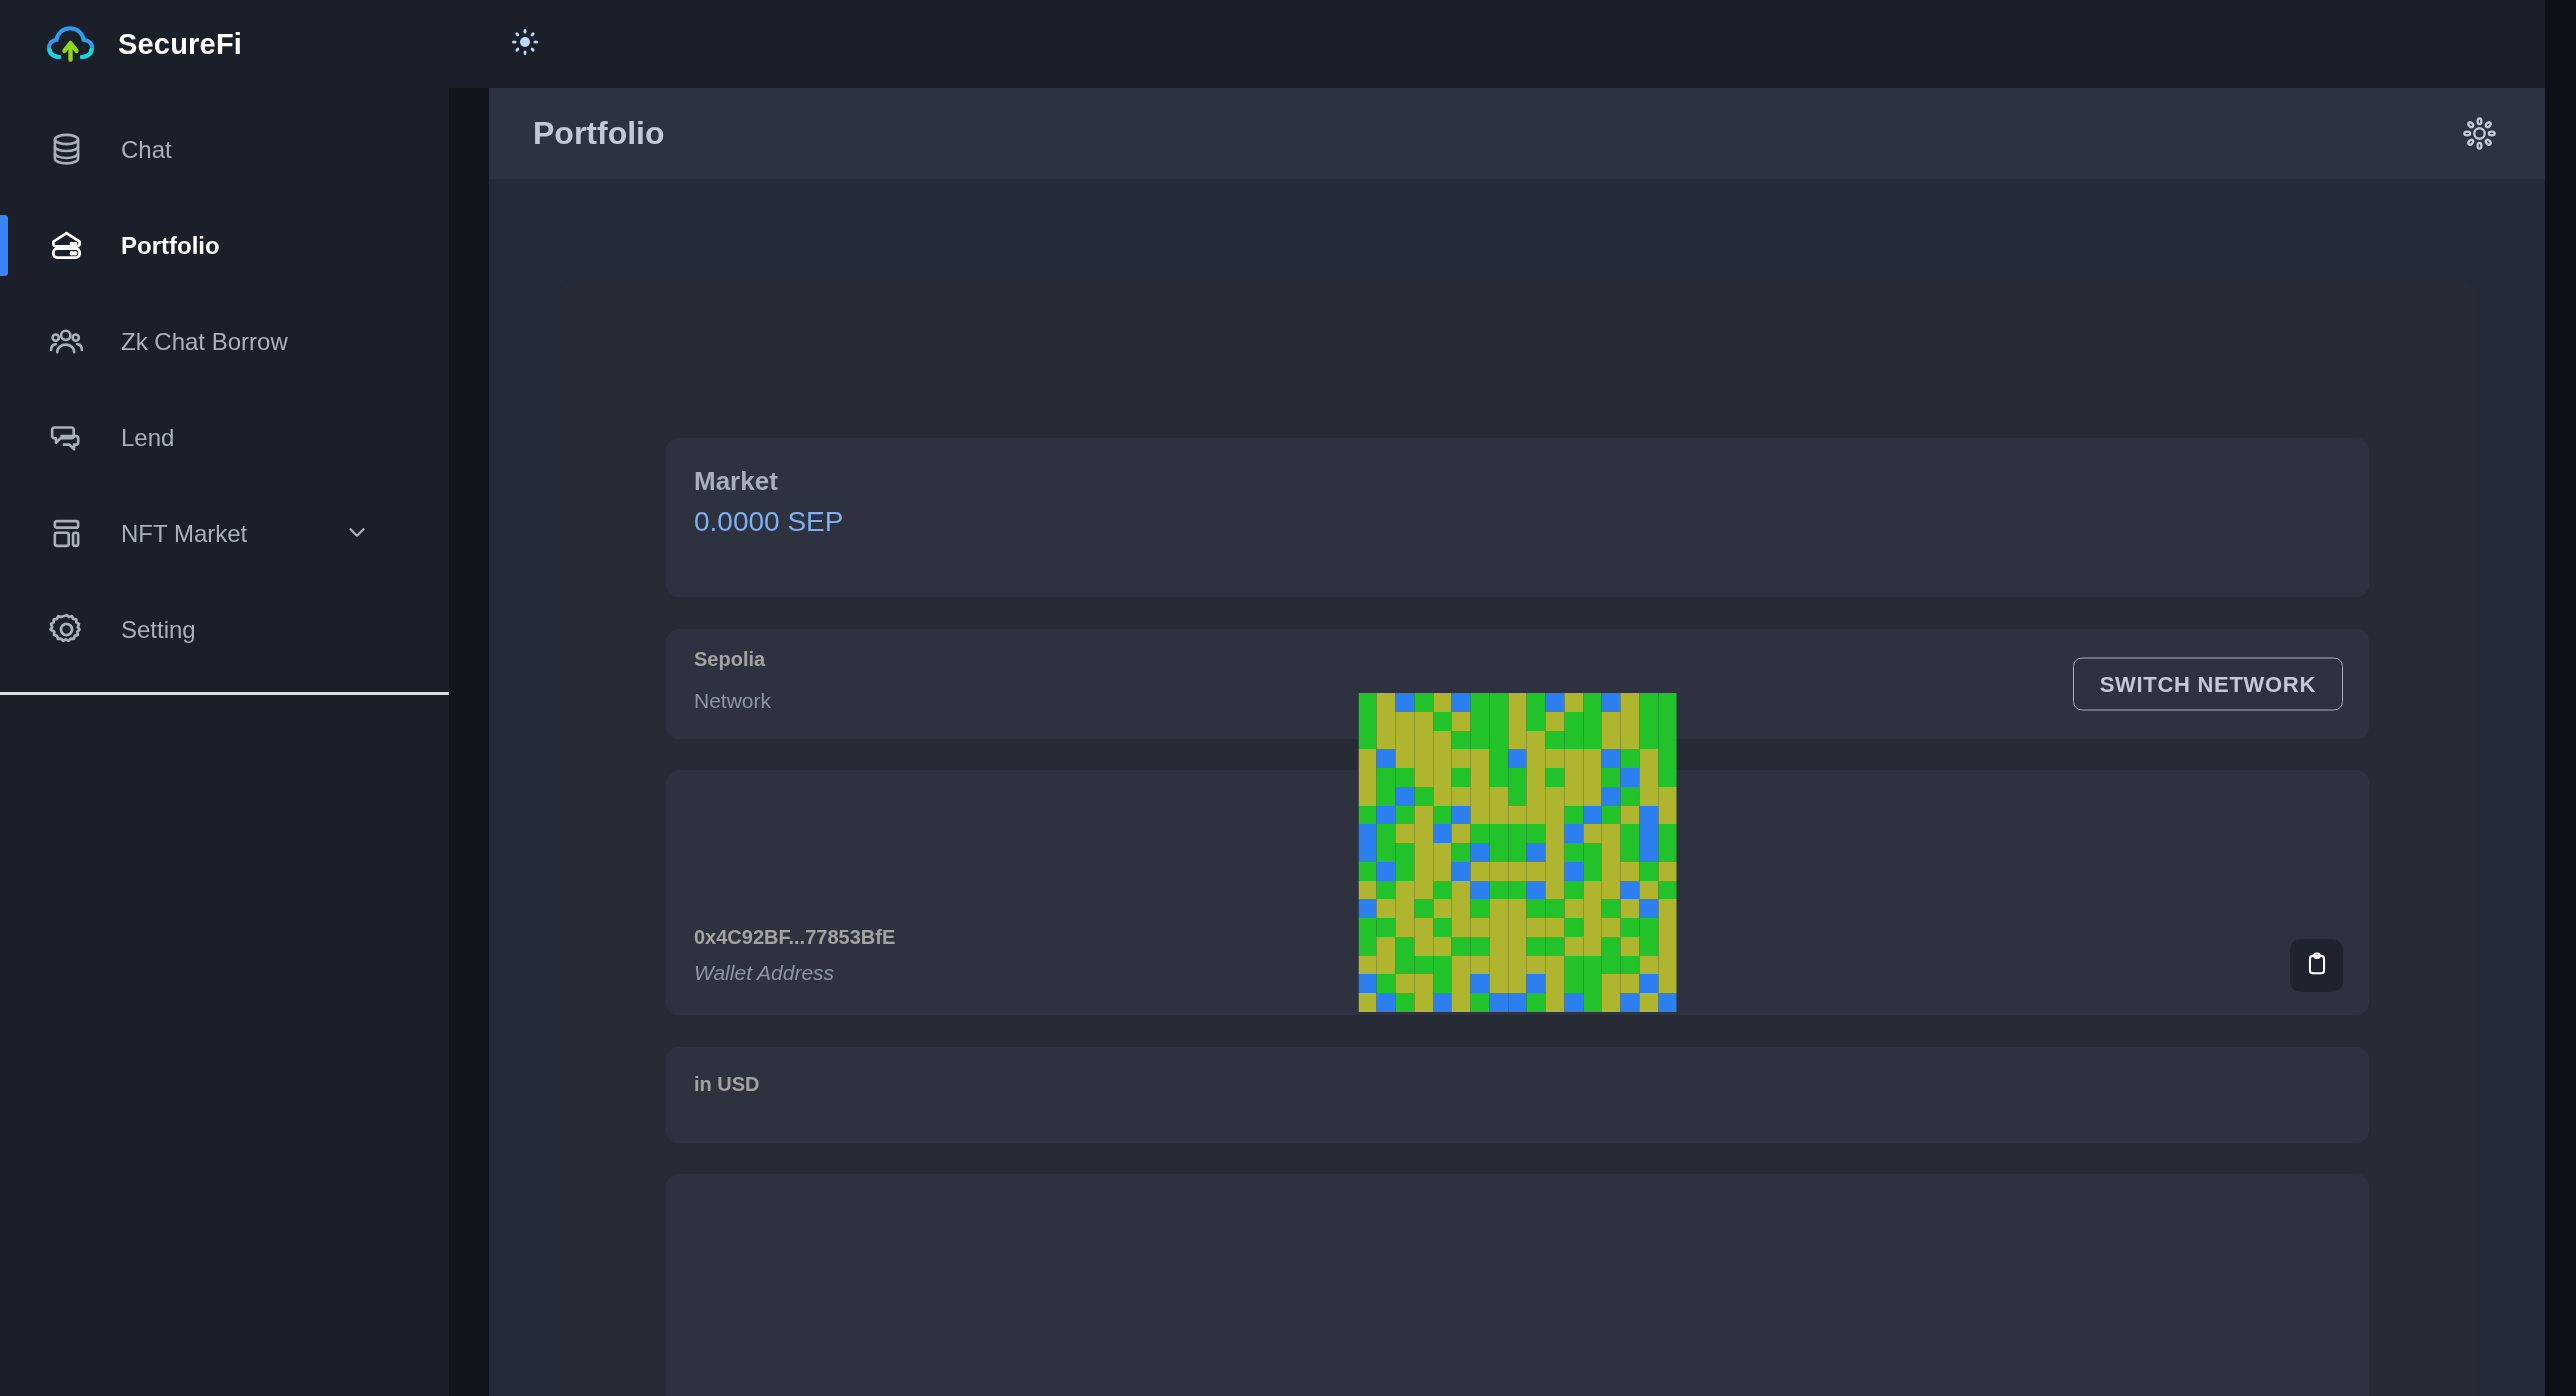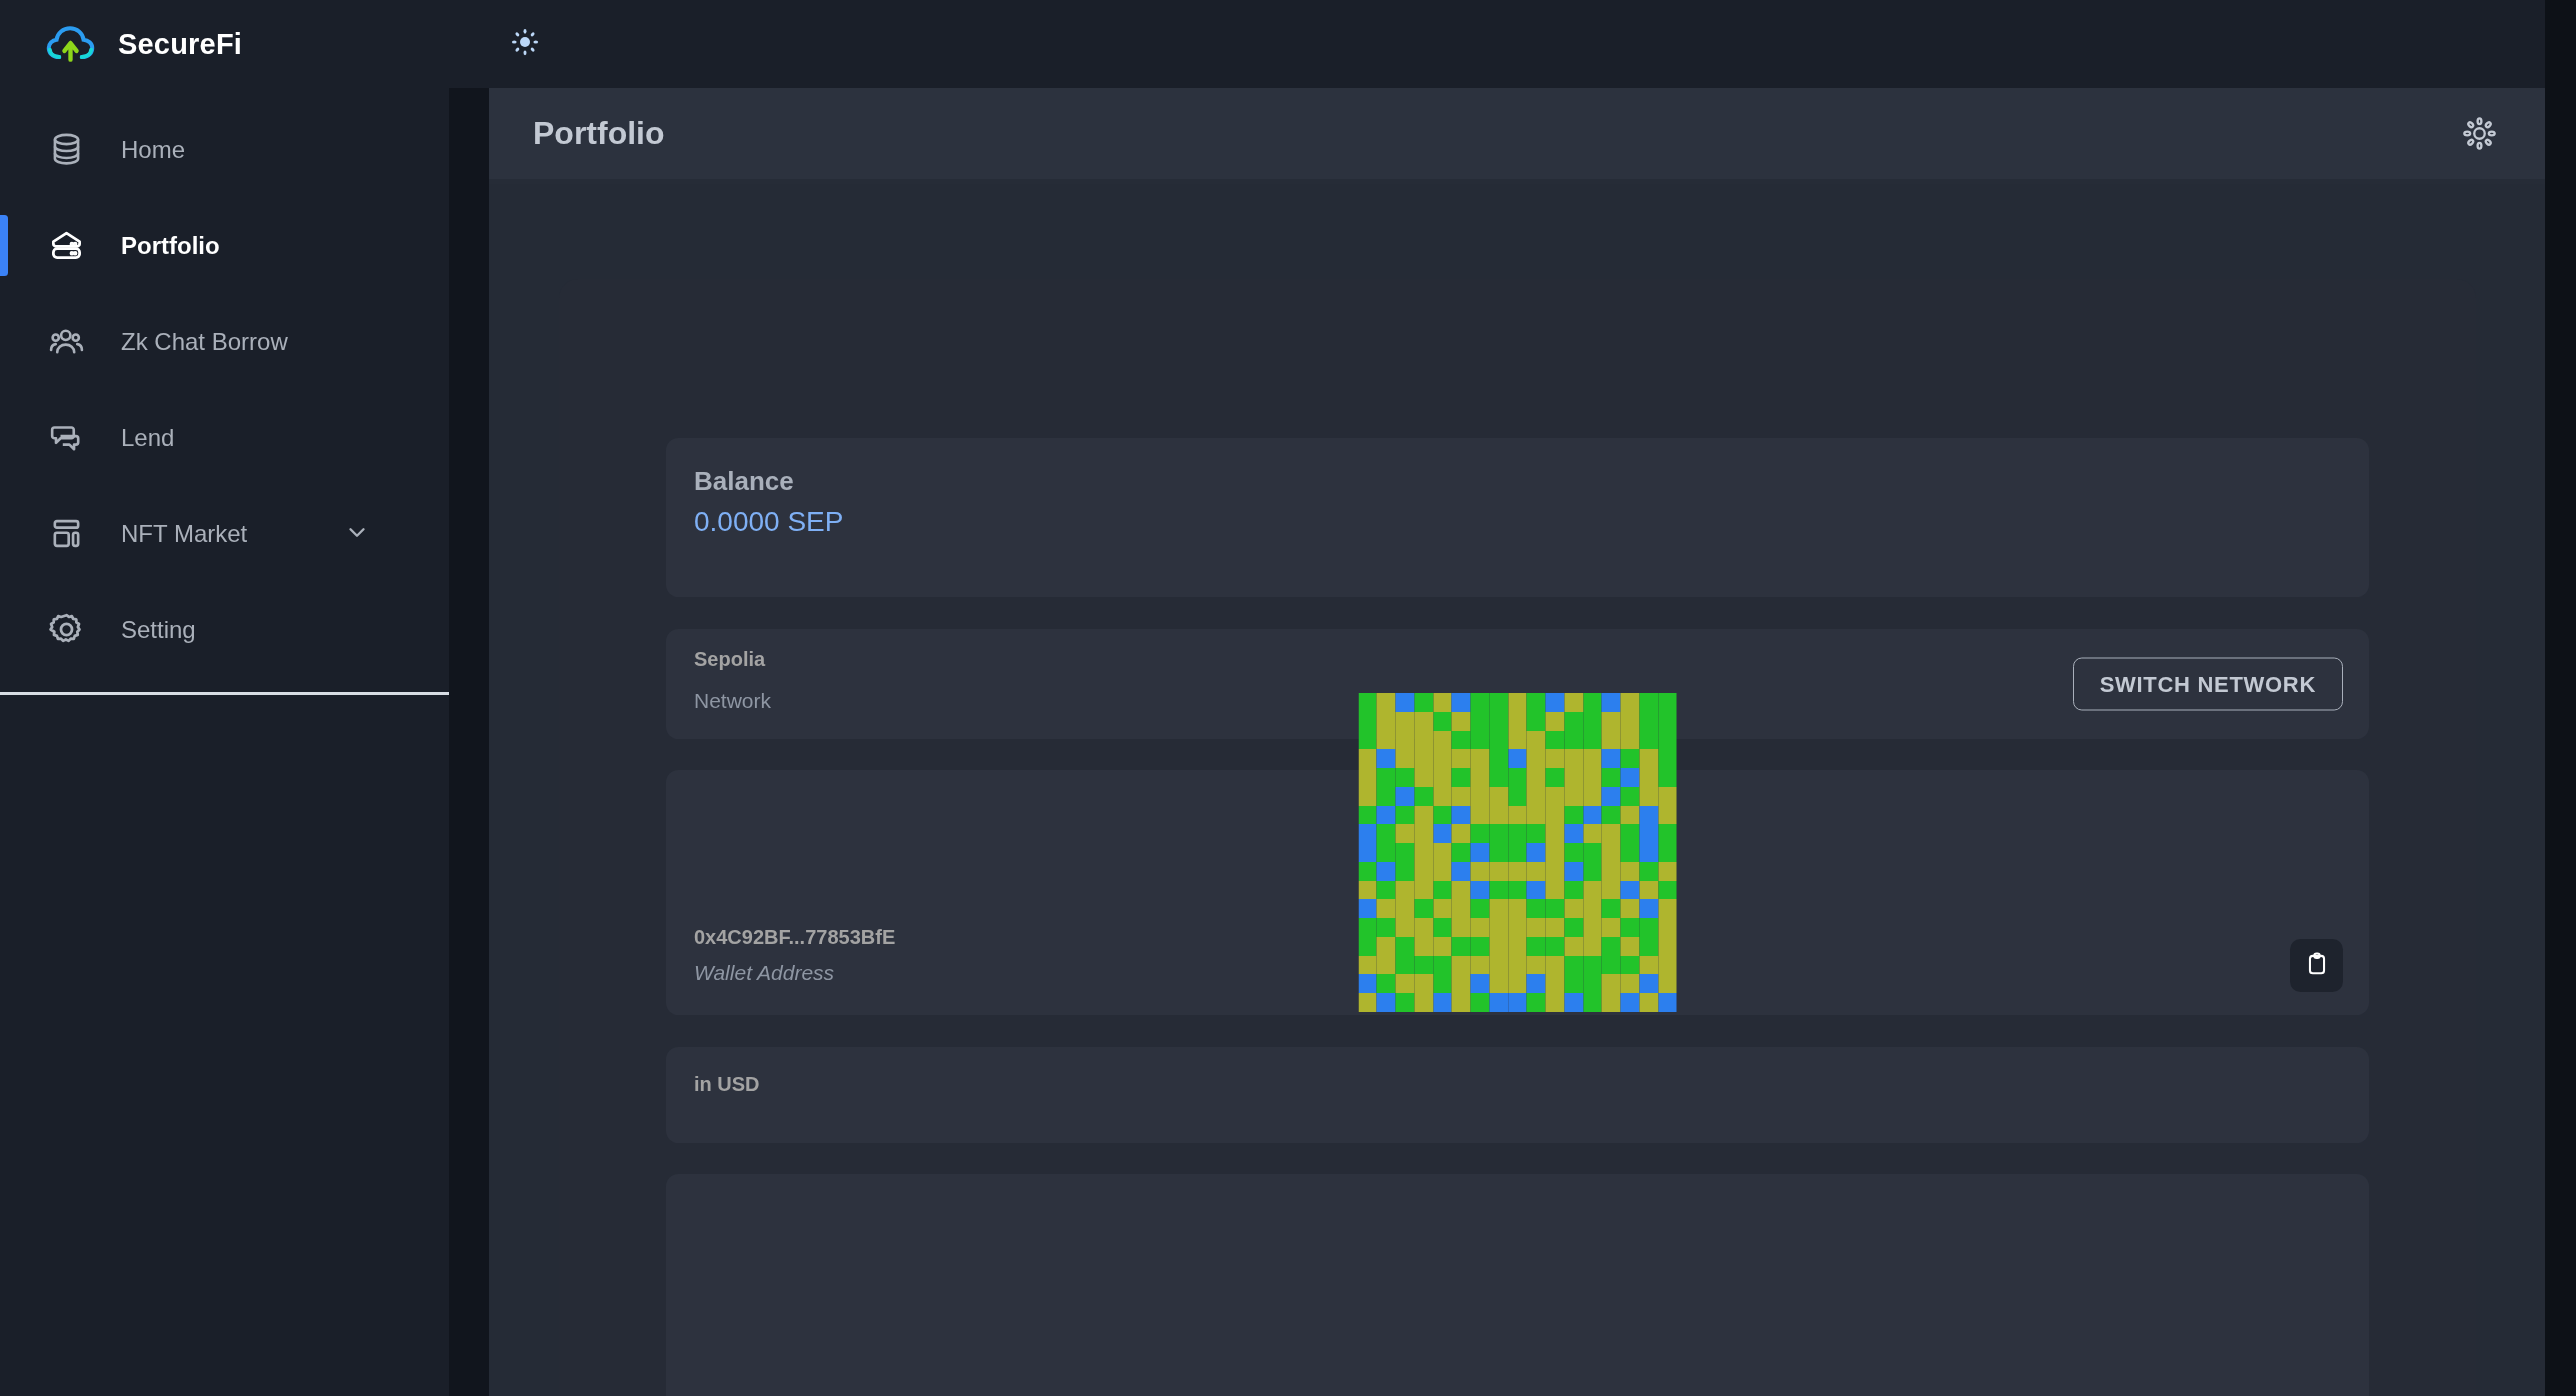--- a/index.html
+++ b/index.html
@@ -150,21 +150,21 @@
 
       <div class="nav-item">
         <span class="nav-icon">
           <svg width="37" height="37" viewBox="0 0 24 24" fill="none" stroke="#aab0ba" stroke-width="1.7">
             <ellipse cx="12" cy="5.5" rx="7.5" ry="3"></ellipse>
             <path d="M4.5 5.5v4.5c0 1.66 3.36 3 7.5 3s7.5-1.34 7.5-3V5.5"></path>
             <path d="M4.5 10v4.5c0 1.66 3.36 3 7.5 3s7.5-1.34 7.5-3V10"></path>
             <path d="M4.5 14.5V18c0 1.66 3.36 3 7.5 3s7.5-1.34 7.5-3v-3.5"></path>
           </svg>
         </span>
-        <span class="nav-label">Home</span>
+        <span class="nav-label">Chat</span>
       </div>
 
       <div class="nav-item active">
         <span class="nav-icon">
           <svg width="37" height="37" viewBox="0 0 24 24" fill="none" stroke="#ffffff" stroke-width="1.8" stroke-linecap="round" stroke-linejoin="round">
             <path d="M3.5 9.5 L12 4 L20.5 9.5 v1.5 a1.5 1.5 0 0 1-1.5 1.5 H5 a1.5 1.5 0 0 1-1.5-1.5 z"></path>
             <rect x="3.5" y="14" width="17" height="5.8" rx="2.4"></rect>
             <circle cx="15.5" cy="11" r="0.6" fill="#ffffff"></circle>
             <circle cx="17.6" cy="11" r="0.6" fill="#ffffff"></circle>
             <circle cx="15.5" cy="17" r="0.6" fill="#ffffff"></circle>
@@ -261,21 +261,21 @@
           <ellipse cx="18" cy="6" rx="1.3" ry="1.9" transform="rotate(45 18 6)"></ellipse>
           <ellipse cx="6" cy="18" rx="1.3" ry="1.9" transform="rotate(45 6 18)"></ellipse>
         </svg>
       </div>
     </div>
     <div class="header-underline"></div>
 
     <section class="panel">
 
       <div class="card" id="card-balance">
-        <div class="balance-label">Balance</div>
+        <div class="balance-label">Market</div>
         <div class="balance-value">0.0000 SEP</div>
       </div>
 
       <div class="card" id="card-network">
         <div class="card-title net-name">Sepolia</div>
         <div class="card-label-sm net-sub">Network</div>
         <button class="switch-btn">SWITCH NETWORK</button>
       </div>
 
       <div class="card" id="card-wallet">

